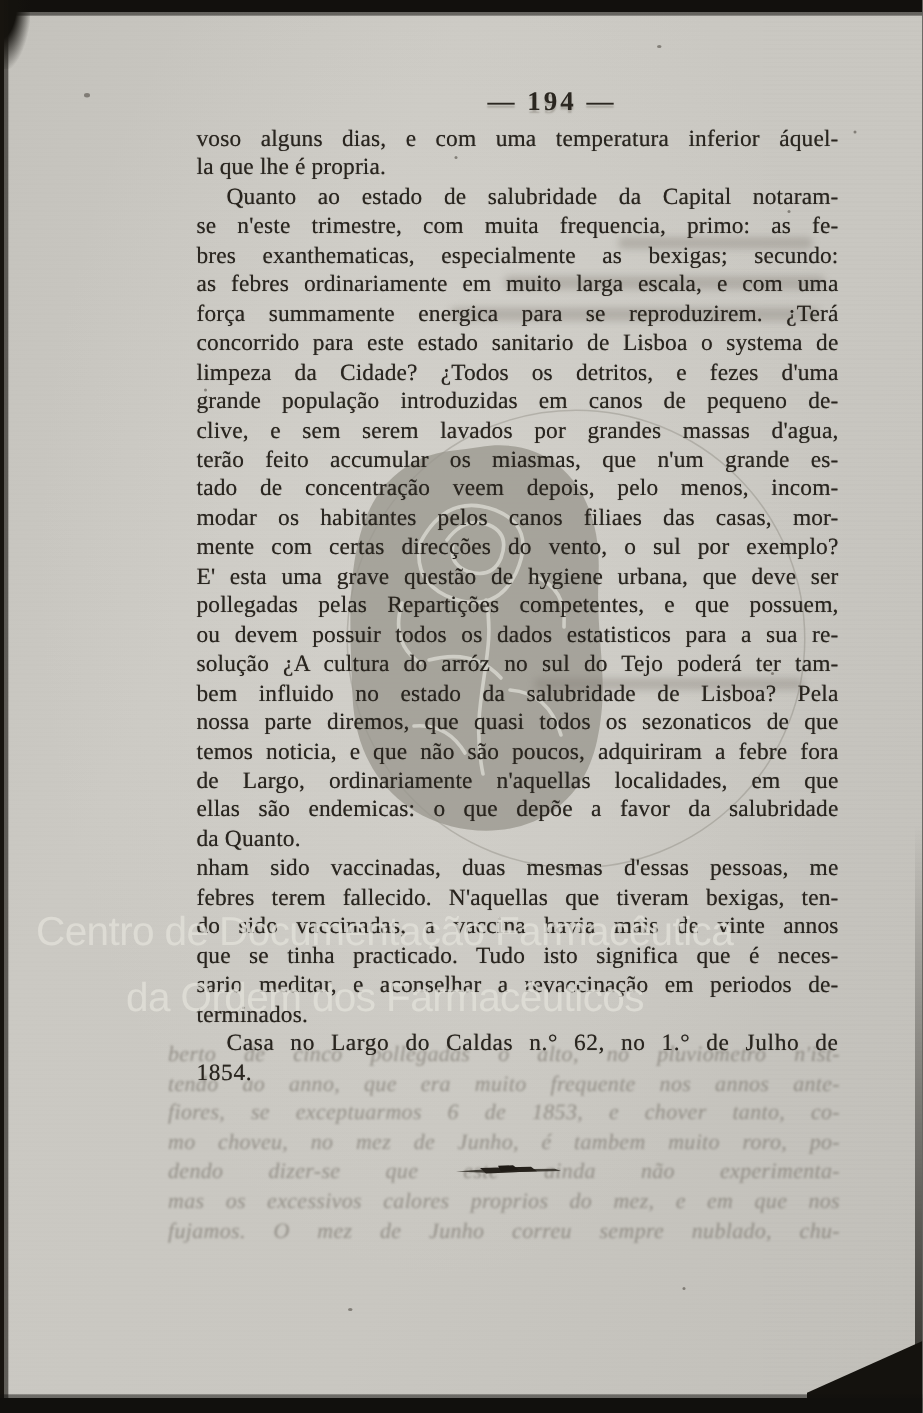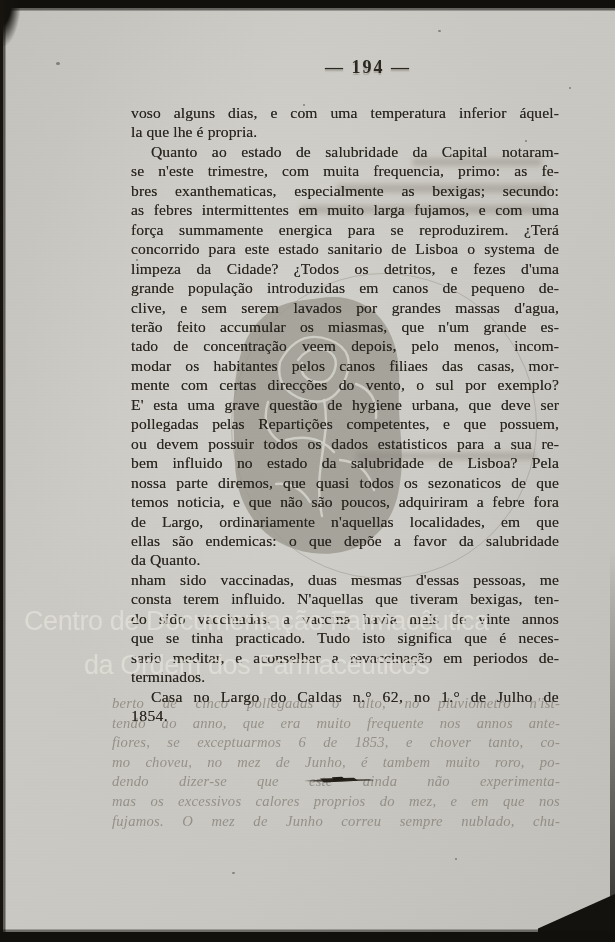--- a/index.html
+++ b/index.html
@@ -44,21 +44,20 @@
     font-weight:bold;font-size:18px;letter-spacing:2px;color:#2b2721;
     text-shadow:0 2px 1px rgba(70,62,50,.25);
   }
 
   
   .text-block{
     position:absolute;left:131px;top:83px;width:428px;
     font-size:15.6px;line-height:19.45px;color:#29251f;
     text-shadow:0 0 .5px rgba(41,37,31,.65);
     letter-spacing:.1px;
-    margin-top:20px;
   }
   .text-block .line{text-align:justify;text-align-last:justify;white-space:normal;}
   .text-block .line.indent{padding-left:20px;}
   .text-block .line.last{text-align-last:left;}
   .text-block .line.bold{font-weight:normal;letter-spacing:.4px;}
 
   
   .ghost-block{
     position:absolute;left:112px;top:694px;width:448px;
     font-size:14.6px;line-height:19.6px;color:rgba(108,104,94,.58);
@@ -125,41 +124,42 @@
   </svg>
 
   <div class="page-number">— 194 —</div>
 
   <div class="text-block">
       <div class="line">voso alguns dias, e com uma temperatura inferior áquel-</div>
       <div class="line last">la que lhe é propria.</div>
       <div class="line indent">Quanto ao estado de salubridade da Capital notaram-</div>
       <div class="line">se n'este trimestre, com muita frequencia, primo: as fe-</div>
       <div class="line">bres exanthematicas, especialmente as bexigas; secundo:</div>
-      <div class="line">as febres intermittentes em muito larga fujamos, e com uma</div>
+      <div class="line">as febres ordinariamente em muito larga escala, e com uma</div>
       <div class="line">força summamente energica para se reproduzirem. ¿Terá</div>
       <div class="line">concorrido para este estado sanitario de Lisboa o systema de</div>
       <div class="line">limpeza da Cidade? ¿Todos os detritos, e fezes d'uma</div>
       <div class="line">grande população introduzidas em canos de pequeno de-</div>
       <div class="line">clive, e sem serem lavados por grandes massas d'agua,</div>
       <div class="line">terão feito accumular os miasmas, que n'um grande es-</div>
       <div class="line">tado de concentração veem depois, pelo menos, incom-</div>
       <div class="line">modar os habitantes pelos canos filiaes das casas, mor-</div>
       <div class="line">mente com certas direcções do vento, o sul por exemplo?</div>
       <div class="line">E' esta uma grave questão de hygiene urbana, que deve ser</div>
       <div class="line">pollegadas pelas Repartições competentes, e que possuem,</div>
       <div class="line">ou devem possuir todos os dados estatisticos para a sua re-</div>
+      <div class="line">solução ¿A cultura do arróz no sul do Tejo poderá ter tam-</div>
       <div class="line">bem influido no estado da salubridade de Lisboa? Pela</div>
       <div class="line">nossa parte diremos, que quasi todos os sezonaticos de que</div>
       <div class="line">temos noticia, e que não são poucos, adquiriram a febre fora</div>
       <div class="line">de Largo, ordinariamente n'aquellas localidades, em que</div>
       <div class="line">ellas são endemicas: o que depõe a favor da salubridade</div>
       <div class="line last">da Quanto.</div>
       <div class="line">nham sido vaccinadas, duas mesmas d'essas pessoas, me</div>
-      <div class="line">consta terem influido. N'aquellas que tiveram bexigas, ten-</div>
+      <div class="line">febres terem fallecido. N'aquellas que tiveram bexigas, ten-</div>
       <div class="line">do sido vaccinadas, a vaccina havia mais de vinte annos</div>
       <div class="line">que se tinha practicado. Tudo isto significa que é neces-</div>
       <div class="line">sario meditar, e aconselhar a revaccinação em periodos de-</div>
       <div class="line last">terminados.</div>
       <div class="line indent bold">Casa no Largo do Caldas n.° 62, no 1.° de Julho de</div>
       <div class="line last bold">1854.</div>
     </div>
 
   <div class="wm wm1">Centro de Documentação Farmacêutica</div>
   <div class="wm wm2">da Ordem dos Farmacêuticos</div>

